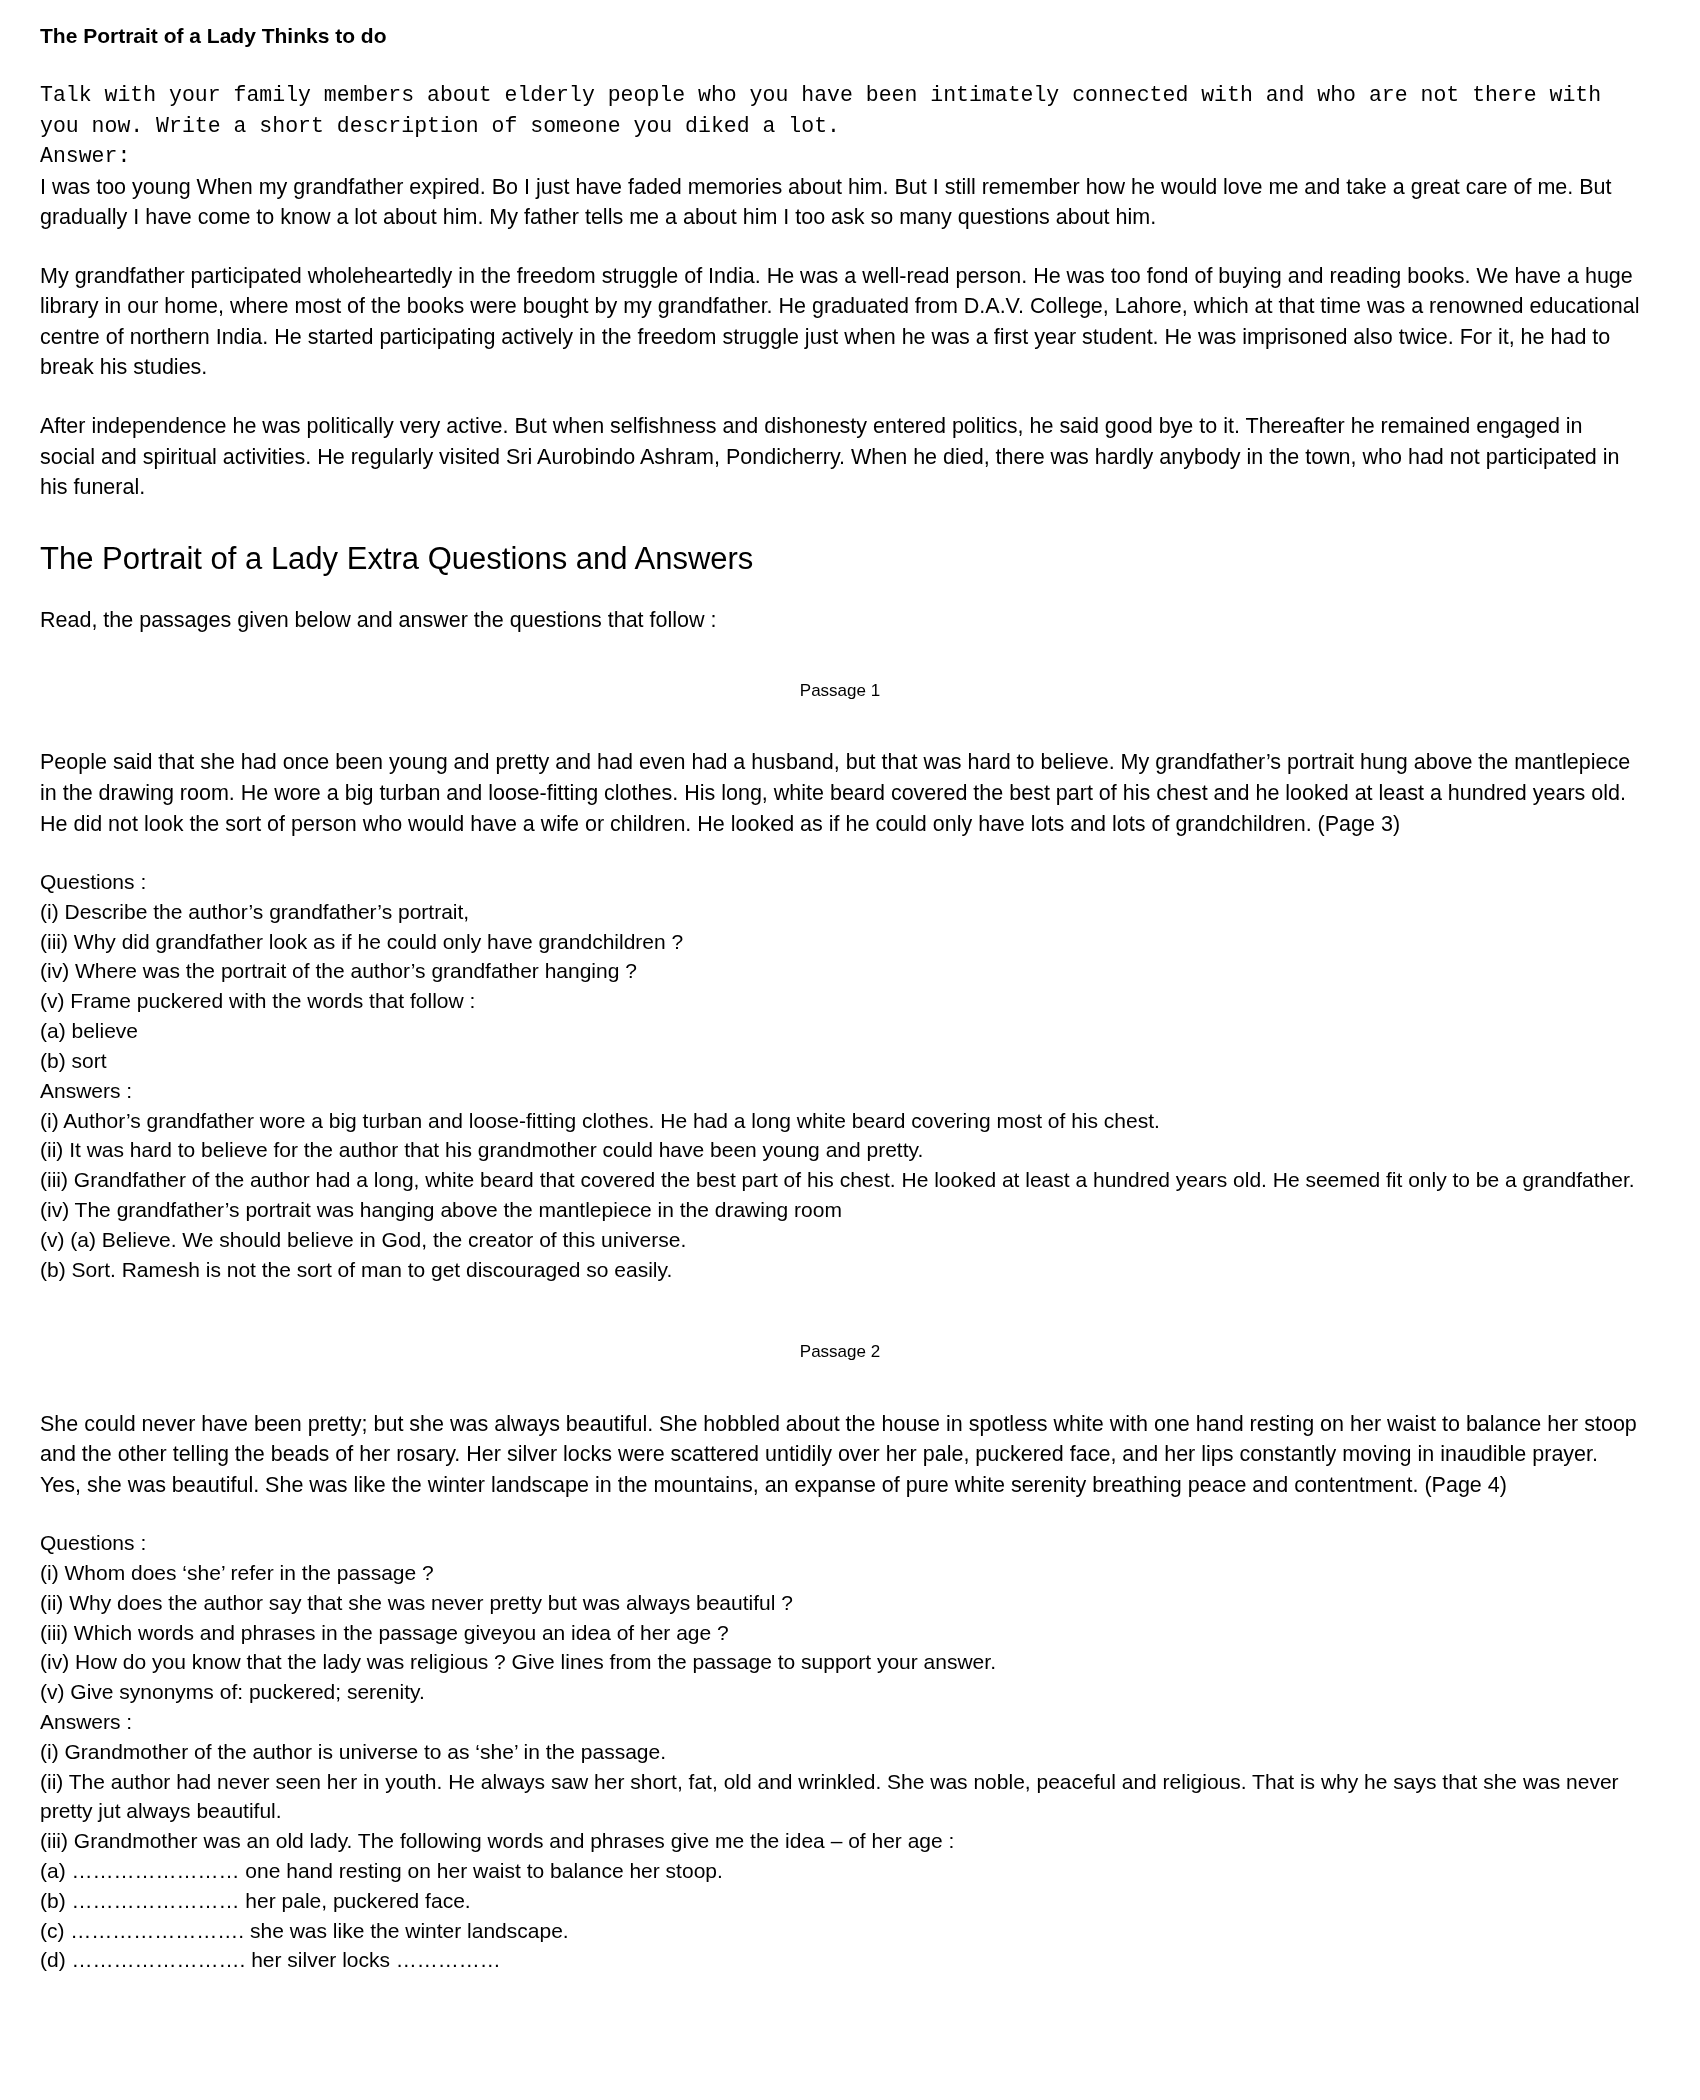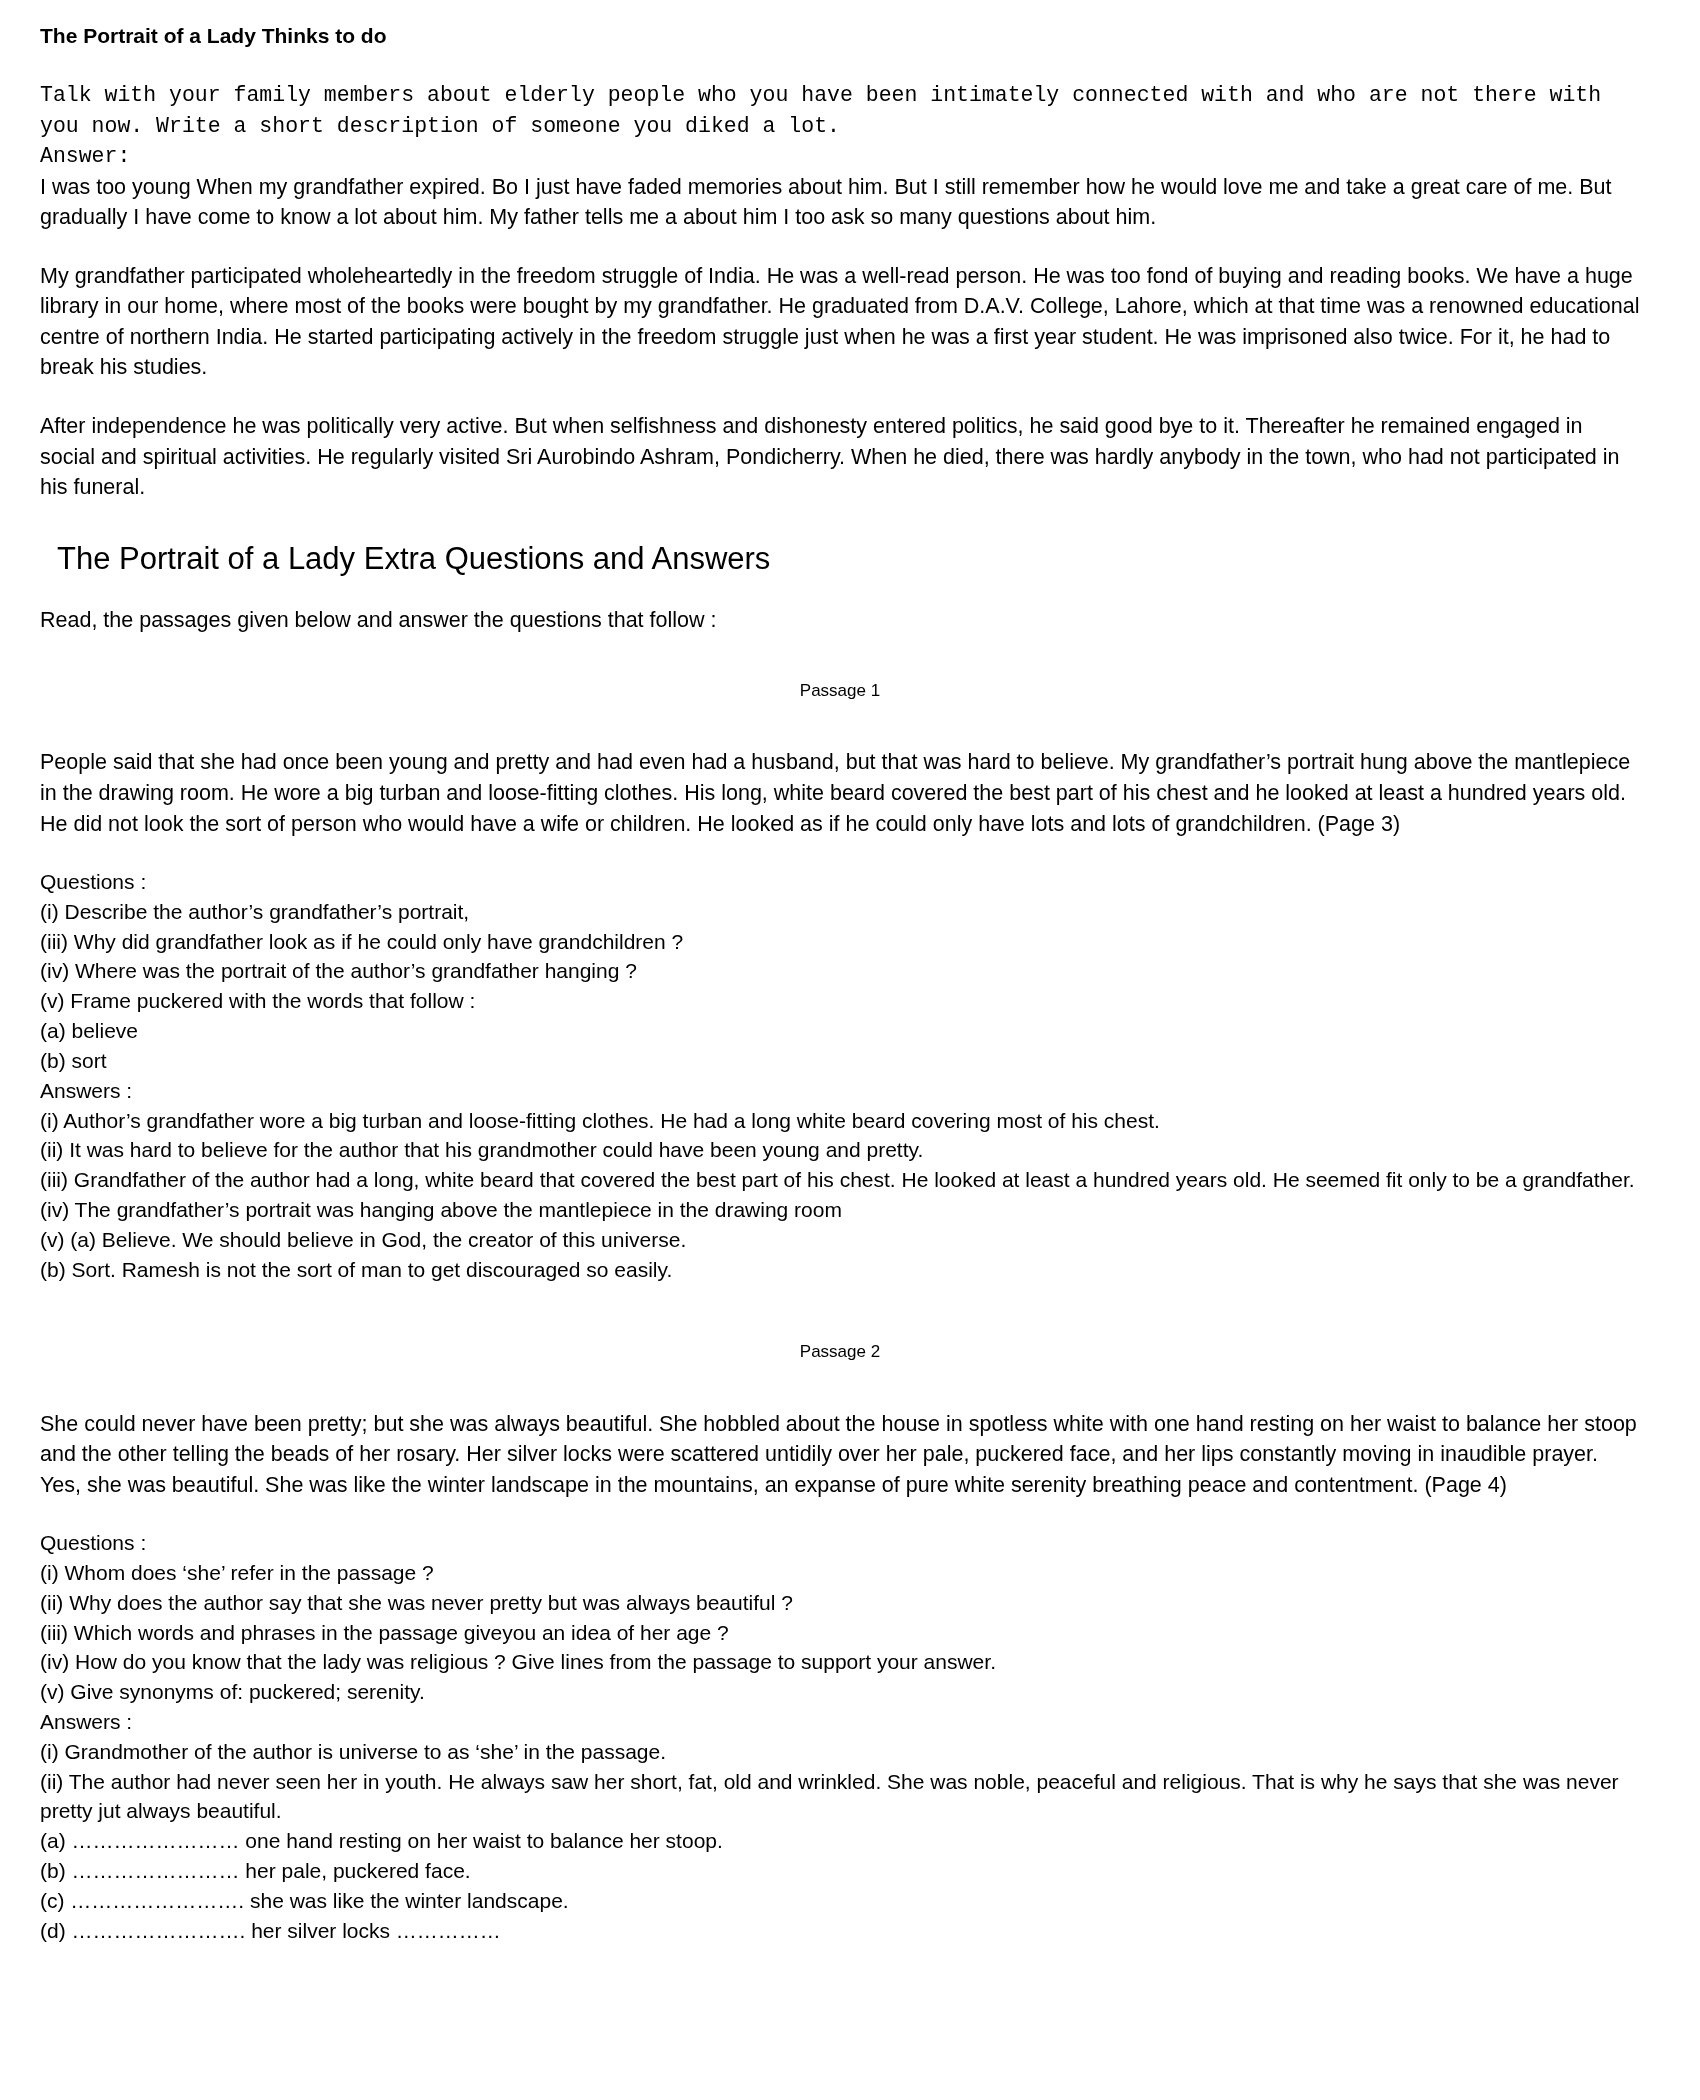--- a/index.html
+++ b/index.html
@@ -31,21 +31,21 @@
     text-align: left;
   }
   p.tight {
     margin: 0;
     font-family: Liberation Mono, monospace;
   }
   h2.section-head {
     font-size: 31px;
     font-weight: normal;
     line-height: 1.3;
-    margin: 36px 0 26px 17px;
+    margin: 36px 0 26px 0;
   }
   p.lead {
     font-size: 21.5px;
     line-height: 1.42;
     margin: 4px 0 44px 0;
   }
   .passage-label {
     font-size: 17px;
     line-height: 1.42;
     text-align: center;
@@ -110,19 +110,20 @@
   <div class="qa-block">
     <span class="line">Questions :</span>
     <span class="line">(i) Whom does ‘she’ refer in the passage ?</span>
     <span class="line">(ii) Why does the author say that she was never pretty but was always beautiful ?</span>
     <span class="line">(iii) Which words and phrases in the passage giveyou an idea of her age ?</span>
     <span class="line">(iv) How do you know that the lady was religious ? Give lines from the passage to support your answer.</span>
     <span class="line">(v) Give synonyms of: puckered; serenity.</span>
     <span class="line">Answers :</span>
     <span class="line">(i) Grandmother of the author is universe to as ‘she’ in the passage.</span>
     <span class="line">(ii) The author had never seen her in youth. He always saw her short, fat, old and wrinkled. She was noble, peaceful and religious. That is why he says that she was never pretty jut always beautiful.</span>
+    <span class="line">(iii) Grandmother was an old lady. The following words and phrases give me the idea – of her age :</span>
     <span class="line">(a) …………………… one hand resting on her waist to balance her stoop.</span>
     <span class="line">(b) …………………… her pale, puckered face.</span>
     <span class="line">(c) ……………………. she was like the winter landscape.</span>
     <span class="line">(d) ……………………. her silver locks ……………</span>
   </div>
 
 </div>
 
 </body></html>

